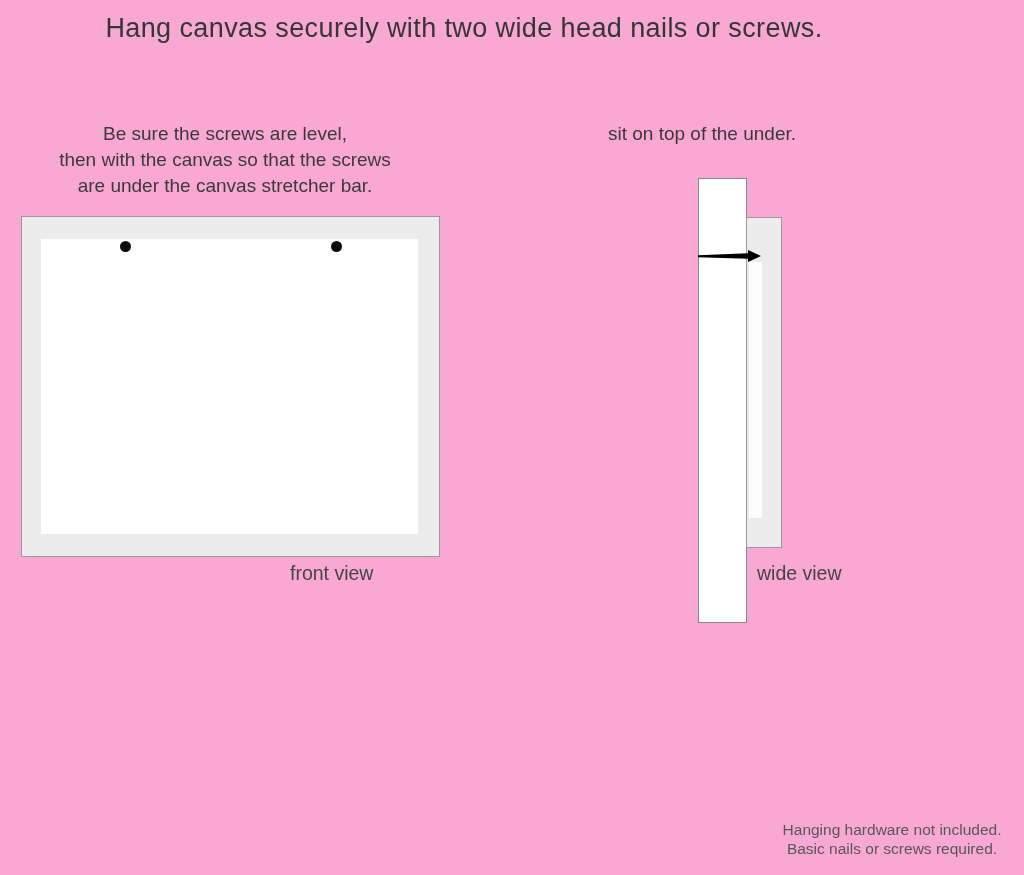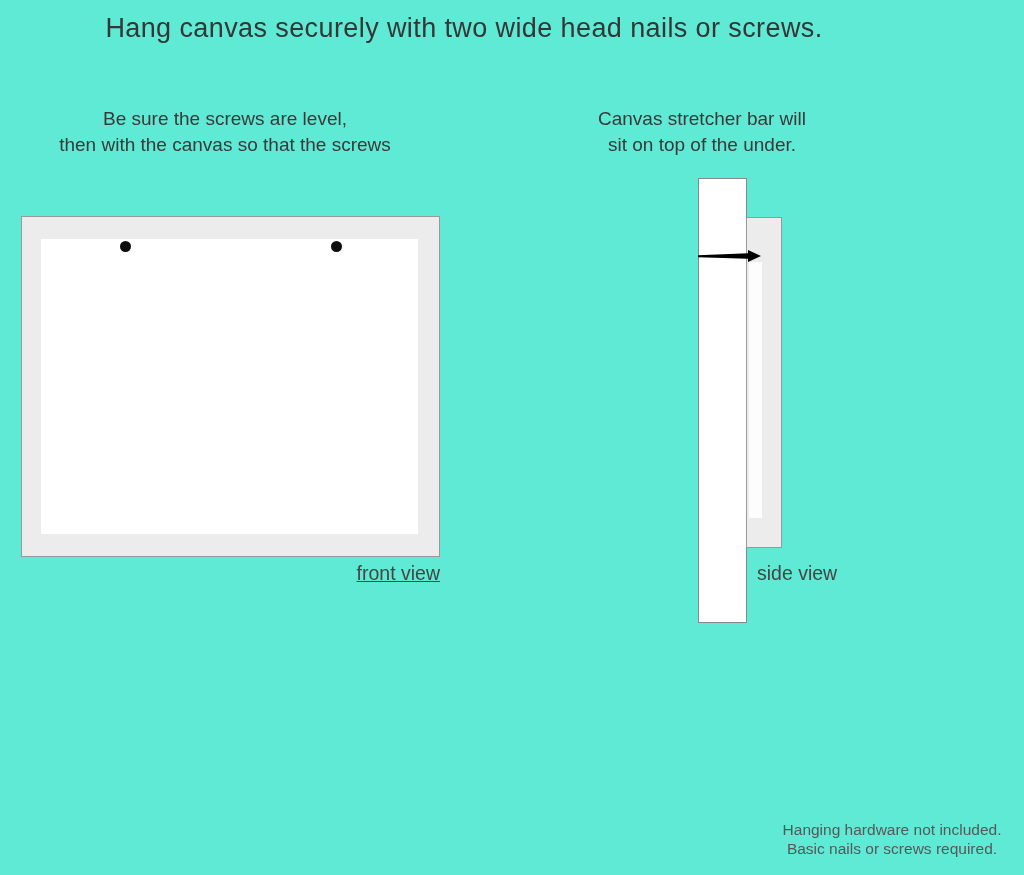--- a/index.html
+++ b/index.html
@@ -5,21 +5,21 @@
   html, body {
     margin: 0;
     padding: 0;
     background: #ffffff;
     font-family: "Liberation Sans", sans-serif;
   }
   .stage {
     position: relative;
     width: 1024px;
     height: 875px;
-    background: #5eead4;
+    background: #f9a8d4;
     overflow: hidden;
     color: #3a3a3a;
   }
   .title {
     position: absolute;
     left: 75px;
     top: 13px;
     width: 778px;
     text-align: center;
     font-size: 27px;
@@ -27,20 +27,21 @@
     letter-spacing: 0.4px;
     color: #363636;
     white-space: nowrap;
   }
   .instruction {
     position: absolute;
     text-align: center;
     font-size: 19px;
     line-height: 26px;
     color: #3a3a3a;
+    margin-top: 15px;
   }
   .instruction-left {
     left: 25px;
     top: 106px;
     width: 400px;
   }
   .instruction-right {
     left: 572px;
     top: 106px;
     width: 260px;
@@ -79,22 +80,20 @@
   .view-label {
     position: absolute;
     font-size: 19.5px;
     color: #454545;
     white-space: nowrap;
   }
   .front-view-label {
     left: 290px;
     top: 562px;
     width: 150px;
-    text-align: right;
-    text-decoration: underline;
   }
   .side-view-label {
     left: 757px;
     top: 562px;
   }
 
   
   .side-wall {
     position: absolute;
     left: 698px;
@@ -146,41 +145,41 @@
 </head>
 <body>
 
 <div class="stage">
 
   <div class="title">Hang canvas securely with two wide head nails or screws.</div>
 
   <div class="instruction instruction-left">
     <div>Be sure the screws are level,</div>
     <div>then with the canvas so that the screws</div>
+    <div>are under the canvas stretcher bar.</div>
   </div>
 
   <div class="instruction instruction-right">
-    <div>Canvas stretcher bar will</div>
     <div>sit on top of the under.</div>
   </div>
 
   <div class="front-outer">
     <div class="front-inner"></div>
     <div class="screw-dot left"></div>
     <div class="screw-dot right"></div>
   </div>
   <div class="view-label front-view-label">front view</div>
 
   <div class="side-wall"></div>
   <div class="side-canvas">
     <div class="side-canvas-inner"></div>
   </div>
   <svg class="nail-svg" viewBox="0 0 66 16" xmlns="http://www.w3.org/2000/svg">
     <polygon points="1,7.2 51,5.3 51,2 64,8 51,14 51,10.7 1,9.2" fill="#000000"></polygon>
   </svg>
-  <div class="view-label side-view-label">side view</div>
+  <div class="view-label side-view-label">wide view</div>
 
   <div class="footnote">
     <div>Hanging hardware not included.</div>
     <div>Basic nails or screws required.</div>
   </div>
 
 </div>
 
 </body></html>

